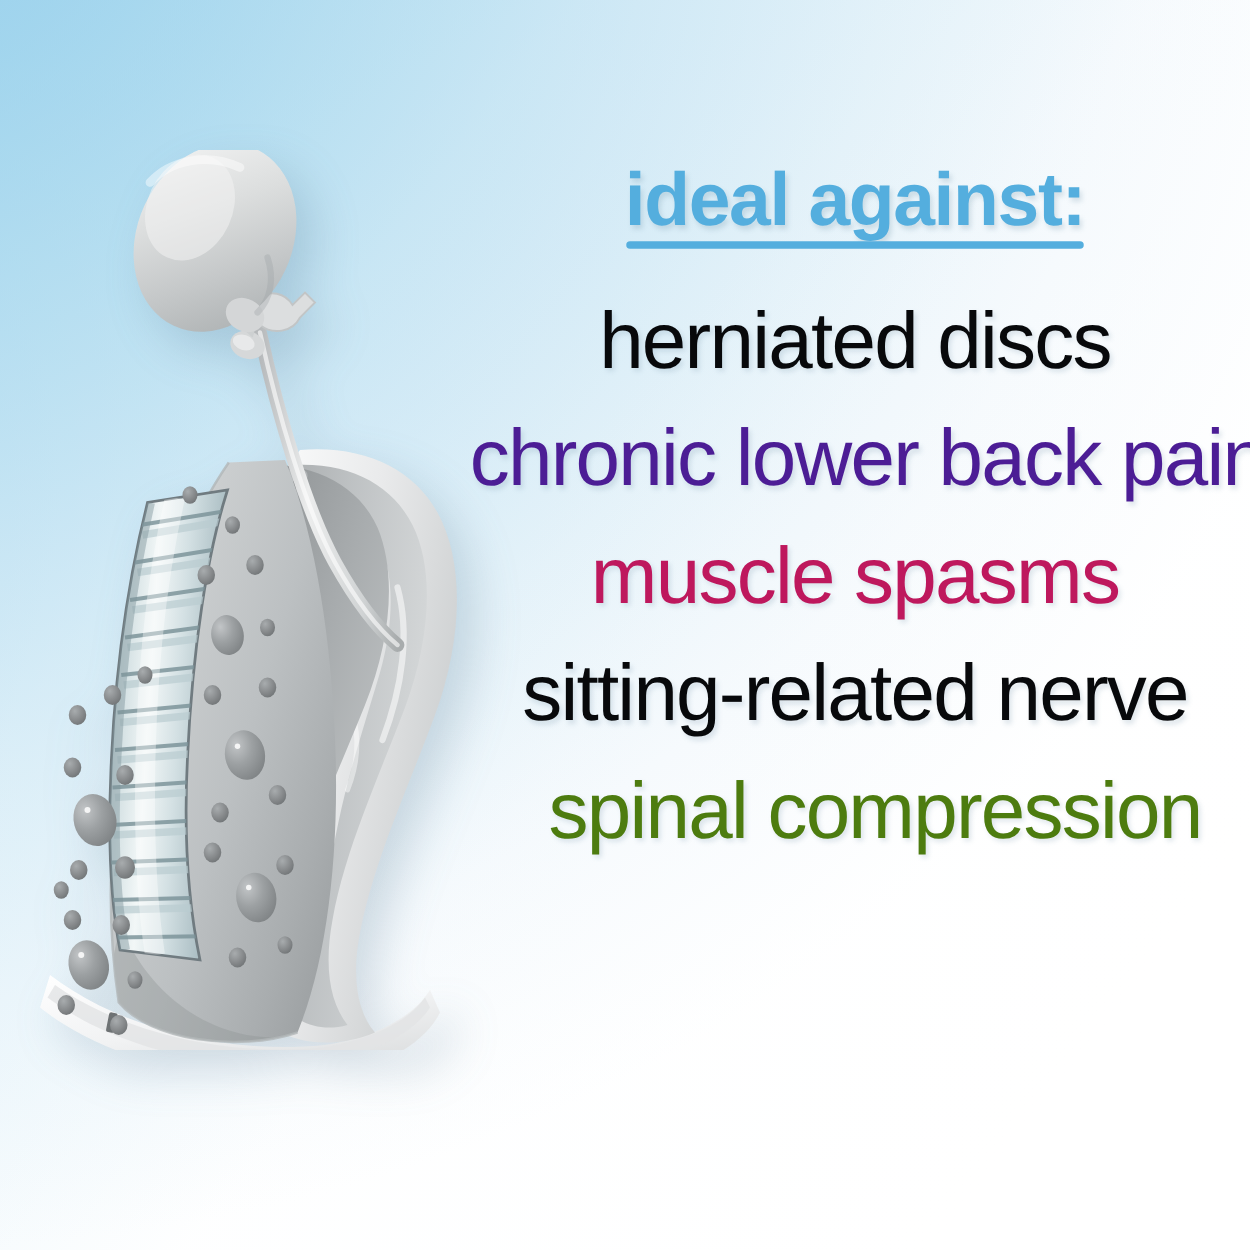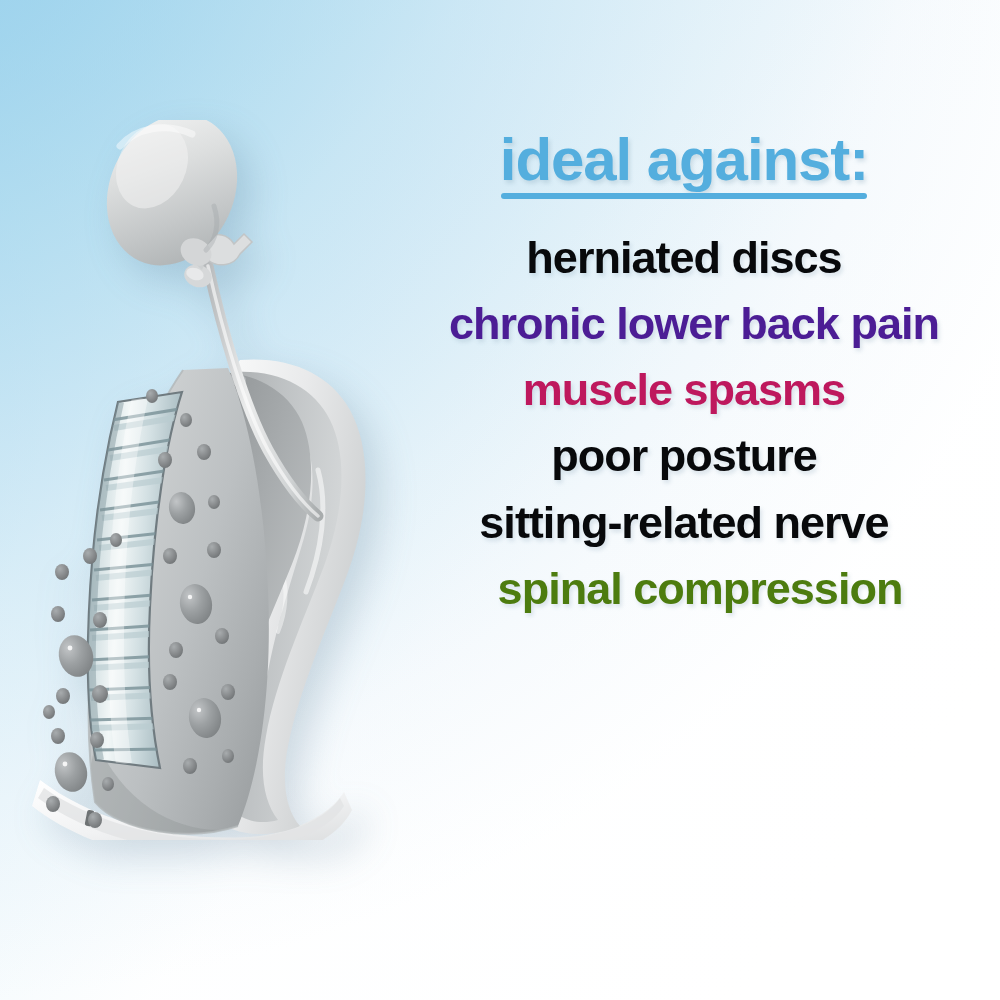--- a/index.html
+++ b/index.html
@@ -66,22 +66,22 @@
 
   #ailments {
     list-style: none;
     width: 100%;
     display: flex;
     flex-direction: column;
     align-items: center;
     gap: 0;
   }
   #ailments li {
-    font-size: 45px;
-    font-weight: 700;
+    font-size: 64px;
+    font-weight: 400;
     color: #08090b;
     letter-spacing: -0.022em;
     line-height: 1.47;
     white-space: nowrap;
     text-align: center;
     text-shadow: 2px 3px 4px rgba(95,130,155,0.20);
   }
 
   
   #product {
@@ -349,18 +349,17 @@
 
   <div id="headline-wrap">
     <div id="headline" style="color: rgb(84, 174, 222);">ideal against:</div>
     <div id="headline-rule" style="background: rgb(84, 174, 222); display: block;"></div>
   </div>
 
   <ul id="ailments">
     <li style="color: rgb(8, 9, 11);">herniated discs</li>
     <li style="color: #4c1d95; margin-left: 20px;">chronic lower back pain</li>
     <li style="color: #be185d;">muscle spasms</li>
-    <li style="color: rgb(8, 9, 11);">poor posture</li>
     <li style="color: rgb(8, 9, 11);">sitting-related nerve</li>
     <li style="color: #4d7c0f; margin-left: 32px;">spinal compression</li>
   </ul>
 
 </div>
 
 </body></html>

